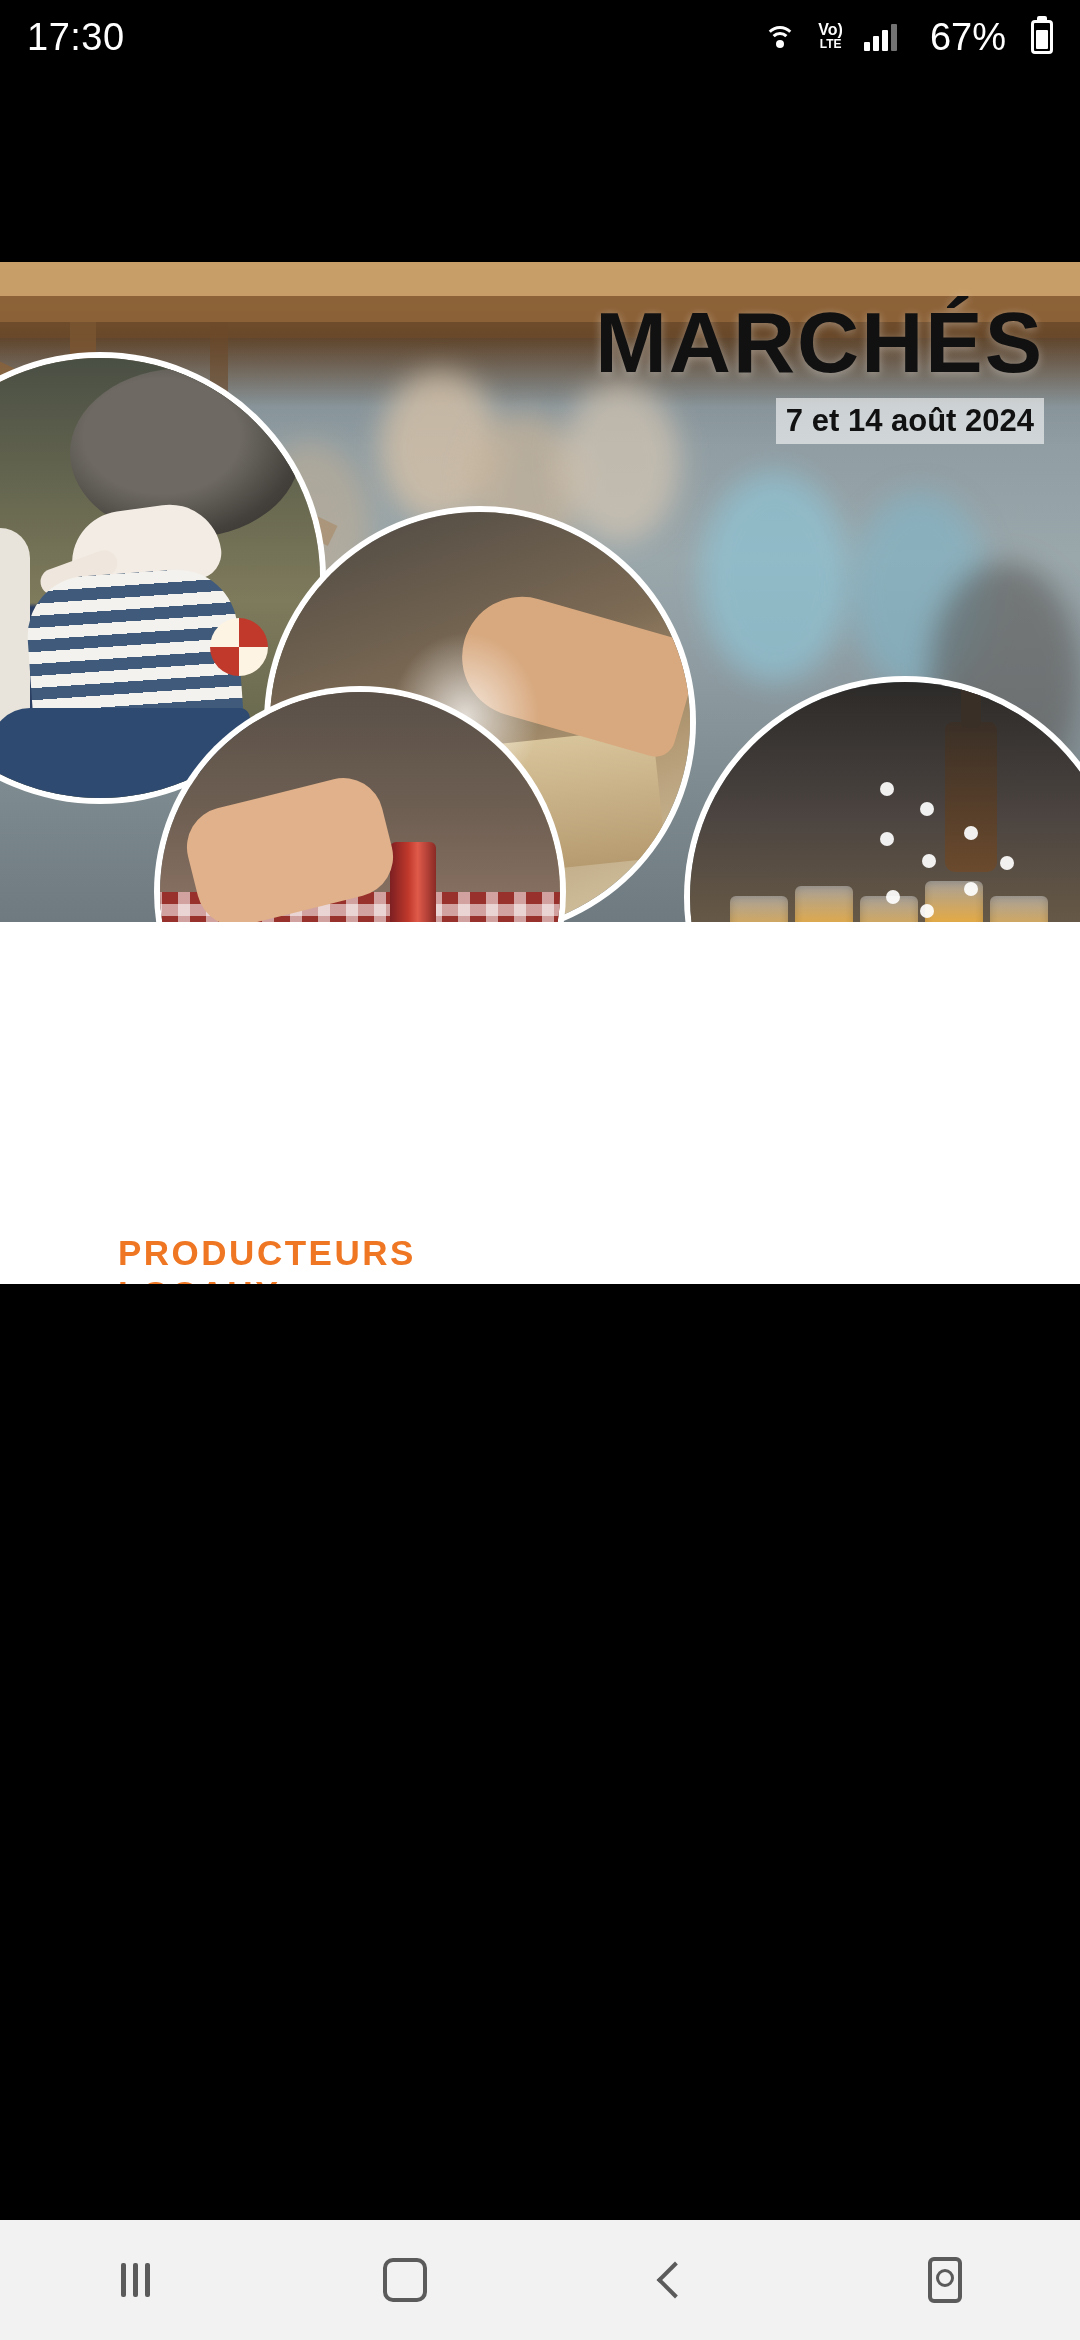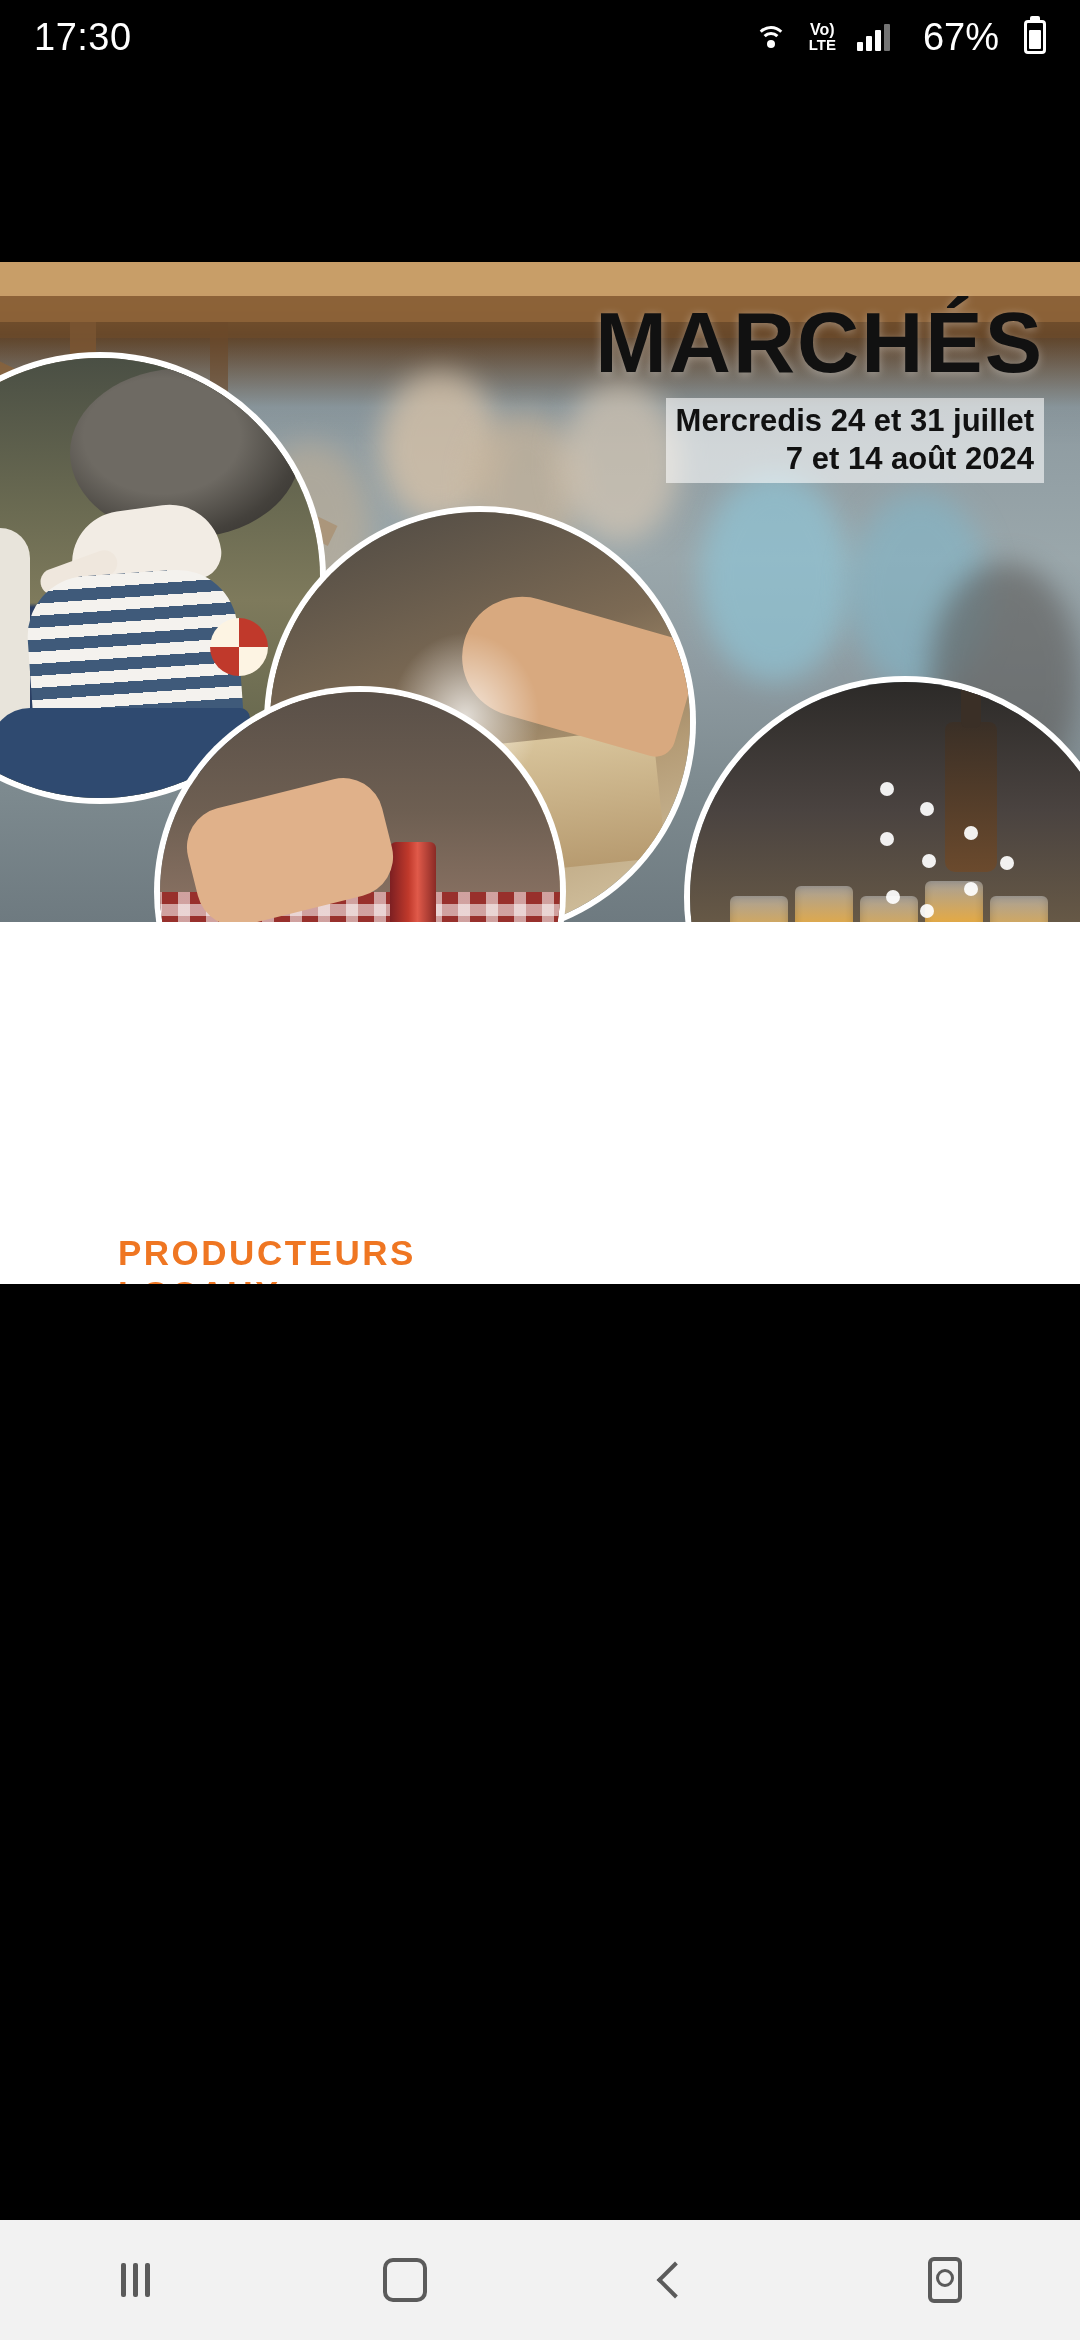--- a/index.html
+++ b/index.html
@@ -13,21 +13,21 @@
 
   
   .statusbar {
     position: absolute;
     top: 0; left: 0;
     width: 1080px; height: 74px;
     color: #ffffff;
     display: flex;
     align-items: center;
     justify-content: space-between;
-    padding: 0 34px;
+    padding: 0 27px;
   }
   .status-clock {
     font-size: 38px;
     letter-spacing: 0.5px;
     font-weight: 400;
   }
   .status-right {
     display: flex;
     align-items: center;
     gap: 21px;
@@ -50,21 +50,21 @@
     background: #fff; border-radius: 50%; border: none;
   }
   .volte {
     font-size: 15px;
     line-height: 15px;
     text-align: center;
     font-weight: 700;
     letter-spacing: 0px;
   }
   .volte .v1 { font-size: 16px; }
-  .volte .v2 { font-size: 15px; }
+  .volte .v2 { font-size: 12px; }
   .signal { display: flex; align-items: flex-end; gap: 3px; height: 28px; }
   .signal i { display: block; width: 6px; background: #fff; border-radius: 1px; }
   .signal i:nth-child(1) { height: 9px; }
   .signal i:nth-child(2) { height: 15px; }
   .signal i:nth-child(3) { height: 21px; }
   .signal i:nth-child(4) { height: 27px; opacity: .45; }
   .battery-text { font-size: 38px; font-weight: 400; margin-left: 12px; }
   .battery-icon {
     width: 22px; height: 34px;
     border: 3px solid #fff;
@@ -428,21 +428,20 @@
       <i style="left:84px;top:44px"></i>
         <i style="left:84px;top:100px"></i>
       <i style="left:40px;top:122px"></i>
         <i style="left:6px;top:108px"></i>
       <i style="left:120px;top:74px"></i>
     </div>
 
     <div class="title-block">
       <div class="title-main">MARCHÉS</div>
       <div class="title-sub-wrap">
-        <div class="title-date">Mercredis 24 et 31 juillet</div>
         <div class="title-date">7 et 14 août 2024</div>
       </div>
     </div>
 
   </div>
 
   <div class="lower">
 
     <div class="dots-orange">
       

